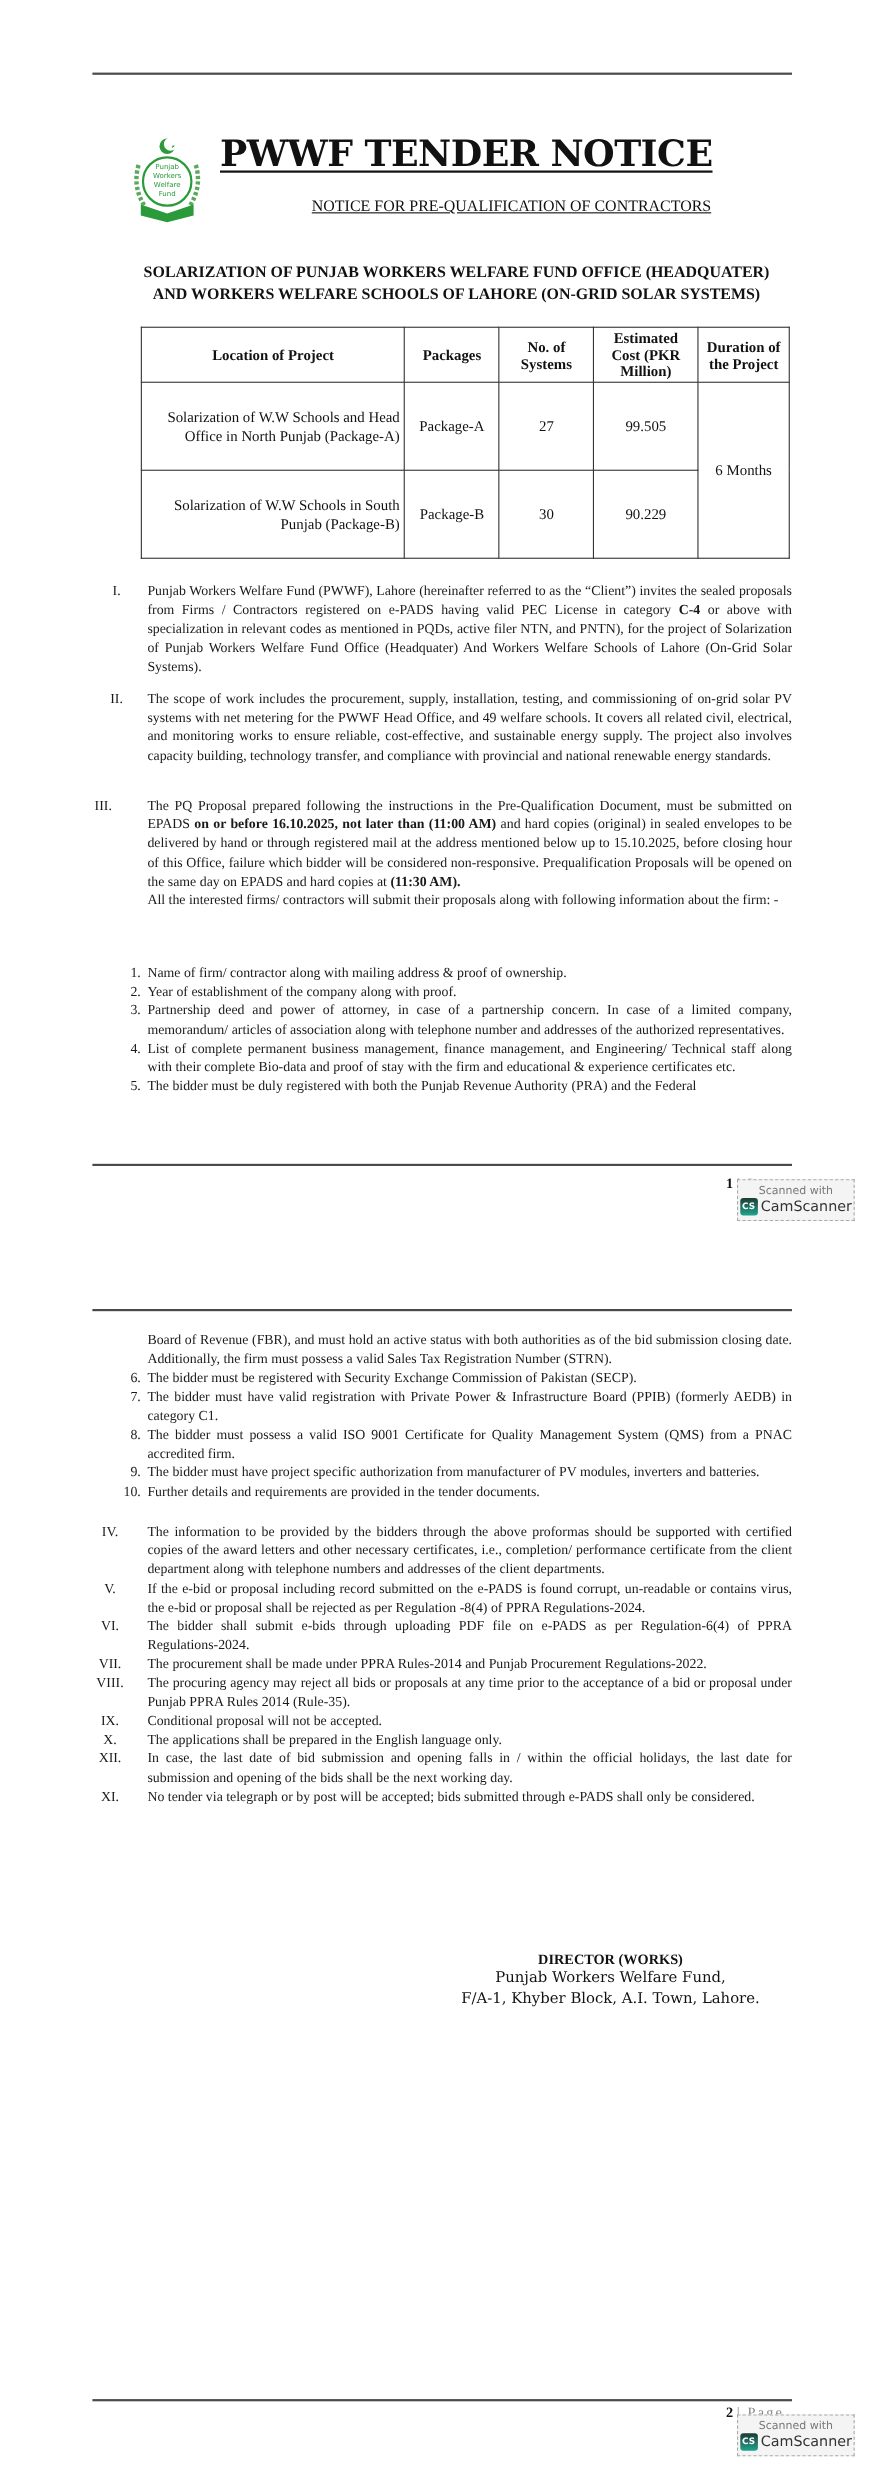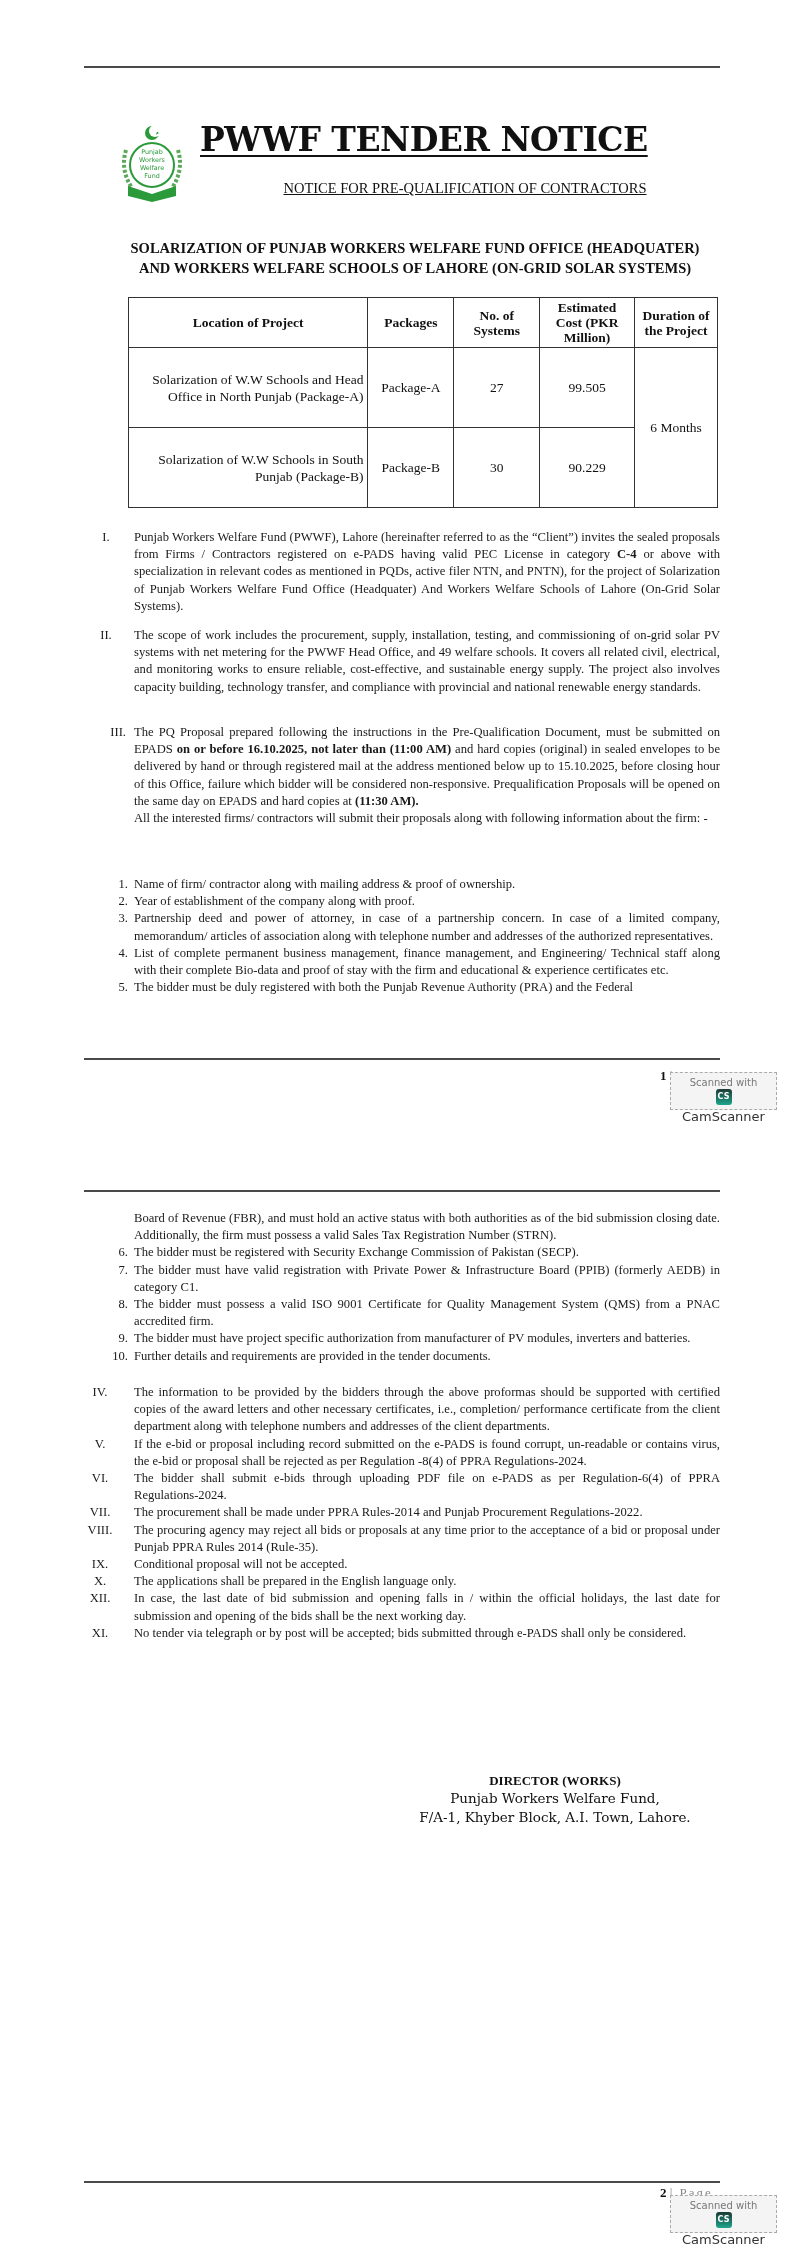--- a/index.html
+++ b/index.html
@@ -34,21 +34,21 @@
   .rom .t { margin-left: 48px; text-align: justify; }
   .signature { position: absolute; left: 380px; top: 1772px; width: 350px; text-align: center; }
   .sig-title { font-family: "Liberation Serif", serif; font-weight: bold; font-size: 13px; line-height: 17px; }
   .sig-line { font-family: "DejaVu Serif", serif; font-size: 13.5px; line-height: 19px; }
   .page-num { position: absolute; left: 660px; font-family: "Liberation Serif", serif; font-size: 13px; }
   .page-num b { font-weight: bold; }
   .page-num span.pg { color: #888; letter-spacing: 2px; }
   .cs { position: absolute; left: 670px; width: 107px; height: 38px; border: 1px dashed #aaa;
         background: #f4f4f4; font-family: "DejaVu Sans", sans-serif; text-align: center; }
   .cs .s1 { font-size: 10px; color: #777; line-height: 13px; margin-top: 3px; }
-  .cs .s2 { font-size: 13px; color: #333; line-height: 18px; display: flex; align-items: center; justify-content: center; gap: 3px; flex-direction: column; }
+  .cs .s2 { font-size: 13px; color: #333; line-height: 18px; display: flex; justify-content: center; gap: 3px; }
   .cs .badge { width: 16px; height: 16px; border-radius: 3px; background: linear-gradient(#1c3a35, #1ea58c);
                color: #fff; font-size: 8px; font-weight: bold; line-height: 16px; }
 </style>
 </head>
 <body>
 
 <div class="rule" style="top:66px;"></div>
 
 <div class="logo">
   <svg width="80" height="86" viewBox="0 0 80 86">
@@ -118,21 +118,21 @@
     <span>or above with specialization in relevant codes as mentioned in PQDs, active filer NTN, and PNTN), for the project of Solarization of Punjab Workers Welfare Fund Office (Headquater) And Workers Welfare Schools of Lahore (On-Grid Solar Systems).</span>
   </div>
 </div>
 
 <div class="para body-text" style="top:627px;">
   <span class="num" style="text-align:center;">II.</span>
   <div class="txt">The scope of work includes the procurement, supply, installation, testing, and commissioning of on-grid solar PV systems with net metering for the PWWF Head Office, and 49 welfare schools. It covers all related civil, electrical, and monitoring works to ensure reliable, cost-effective, and sustainable energy supply. The project also involves capacity building, technology transfer, and compliance with provincial and national renewable energy standards.</div>
 </div>
 
 <div class="para body-text" style="top:724px;">
-  <span class="num" style="text-align:right;">III.</span>
+  <span class="num" style="text-align:left;">III.</span>
   <div class="txt">
     <span>The PQ Proposal prepared following the instructions in the Pre-Qualification Document, must be submitted on EPADS</span>
     <b>on or before 16.10.2025, not later than (11:00 AM)</b>
     <span>and hard copies (original) in sealed envelopes to be delivered by hand or through registered mail at the address mentioned below up to 15.10.2025, before closing hour of this Office, failure which bidder will be considered non-responsive.  Prequalification Proposals will be opened on the same day on EPADS and hard copies at</span>
     <b>(11:30 AM).</b>
     <div style="text-align:left;">All the interested firms/ contractors will submit their proposals along with following information about the firm: -</div>
   </div>
 </div>
 
 <div class="list body-text" style="top:876px;">

